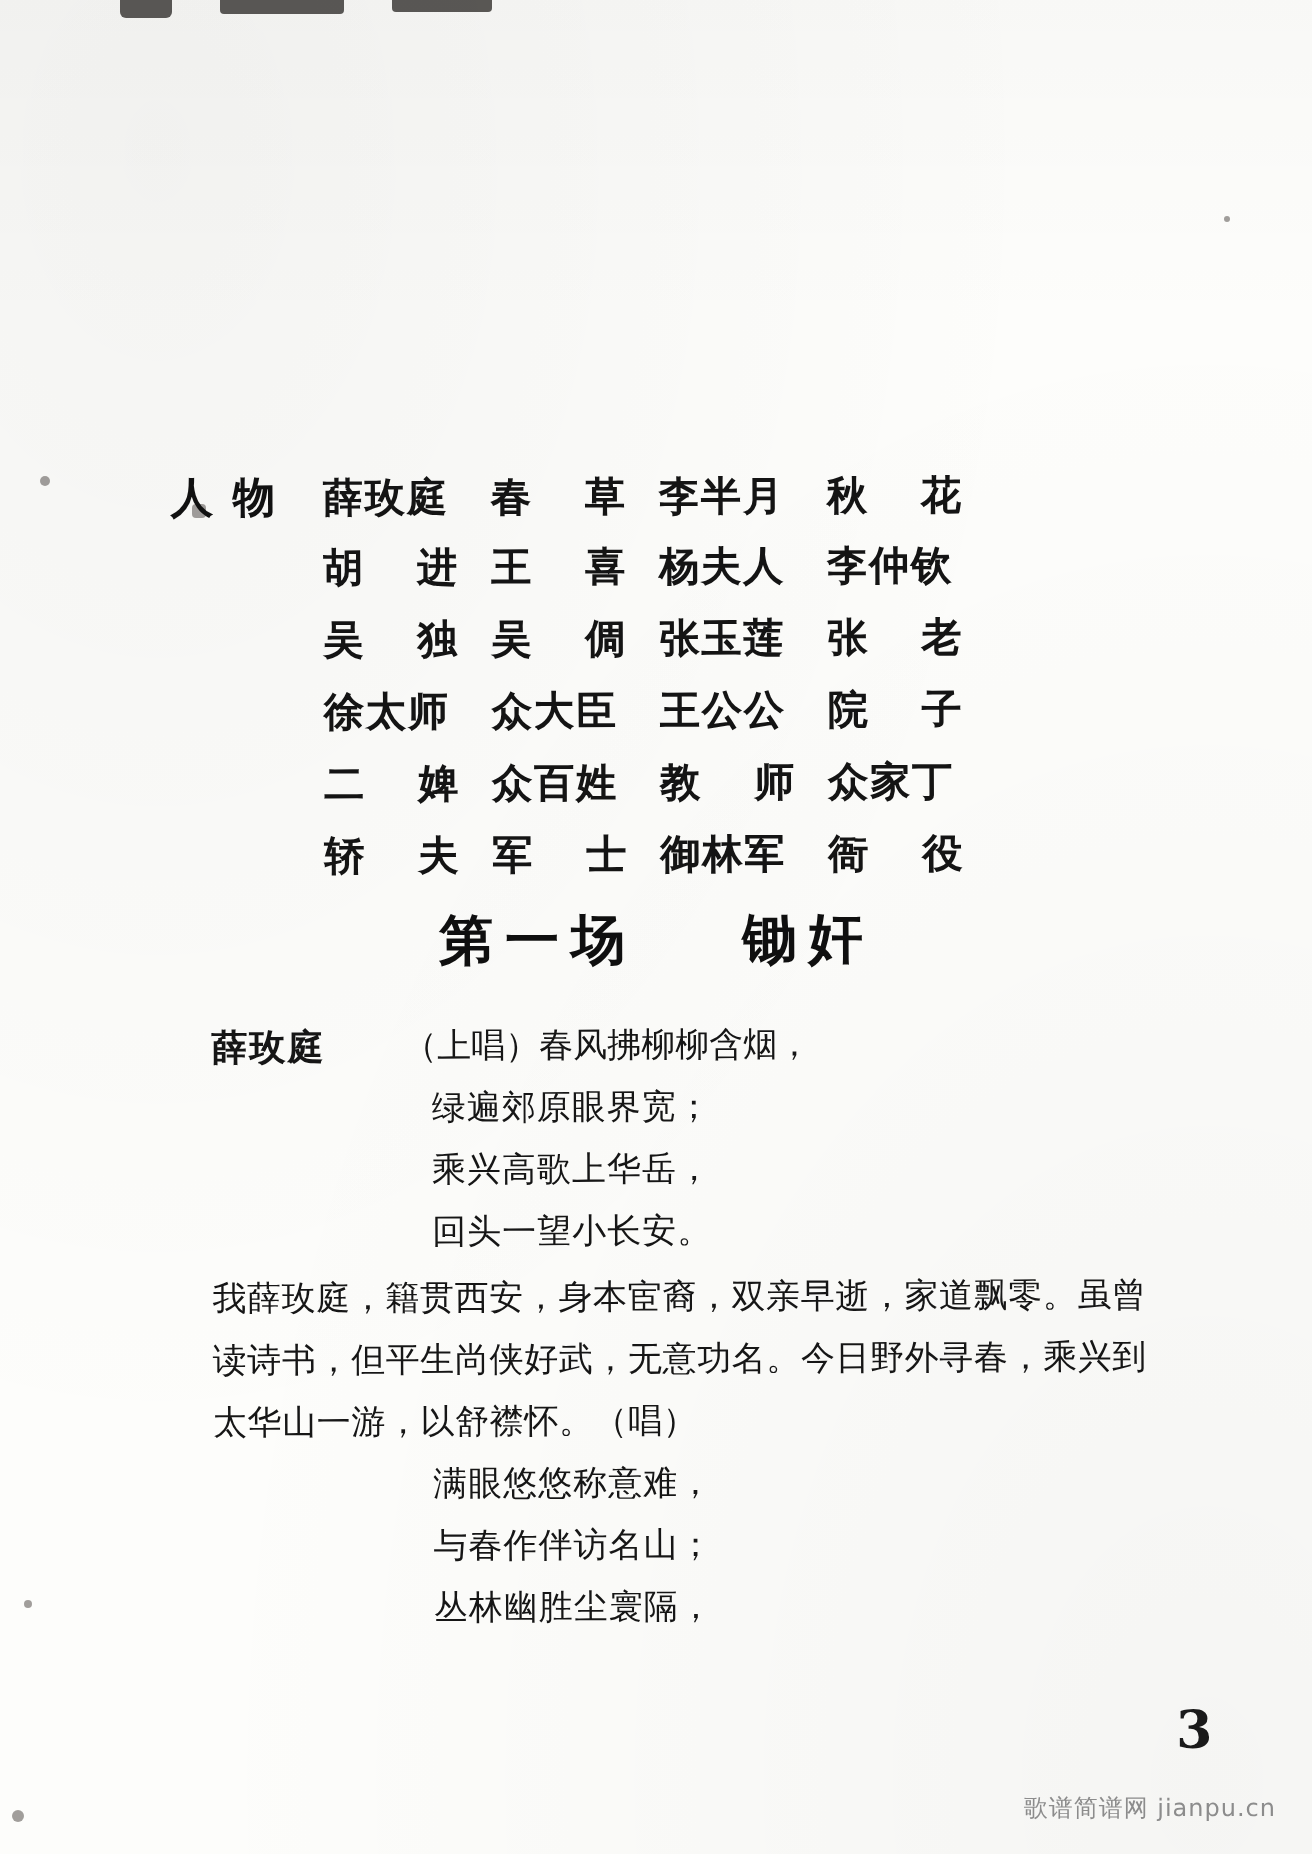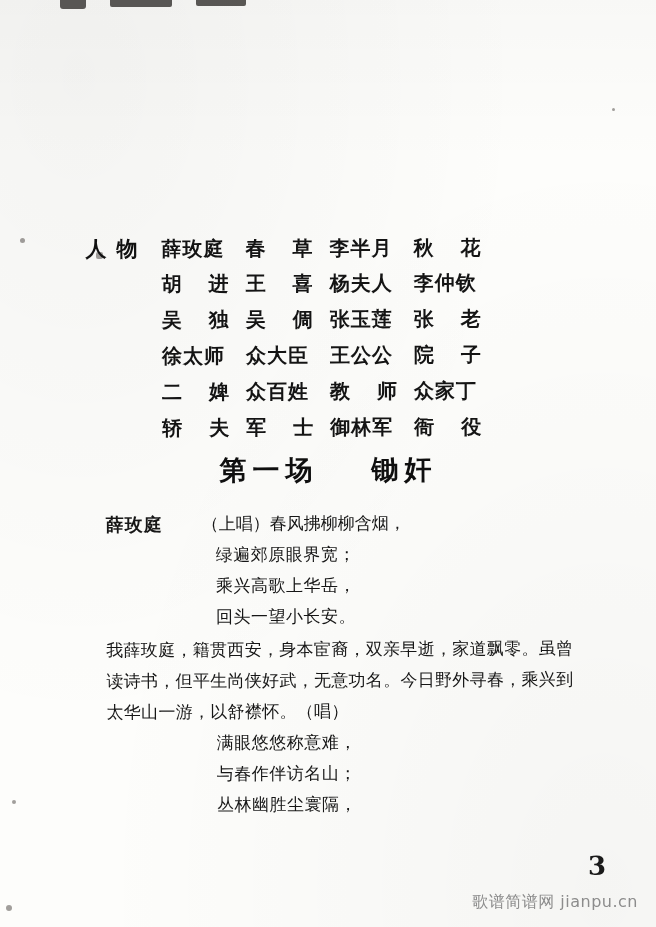--- a/index.html
+++ b/index.html
@@ -152,21 +152,21 @@
     font-family: "DejaVu Serif", serif;
     font-weight: bold;
     color: #1a1a1a;
   }
 
   
   .watermark {
     position: absolute;
     right: 18px;
     bottom: 14px;
-    font-size: 16px;
+    font-size: 12px;
     color: #8c8c8c;
     letter-spacing: .5px;
     font-family: "DejaVu Sans", sans-serif;
   }
 
   
   .content { transform: rotate(-0.25deg); transform-origin: 50% 40%; }
 </style>
 </head>
 <body>

